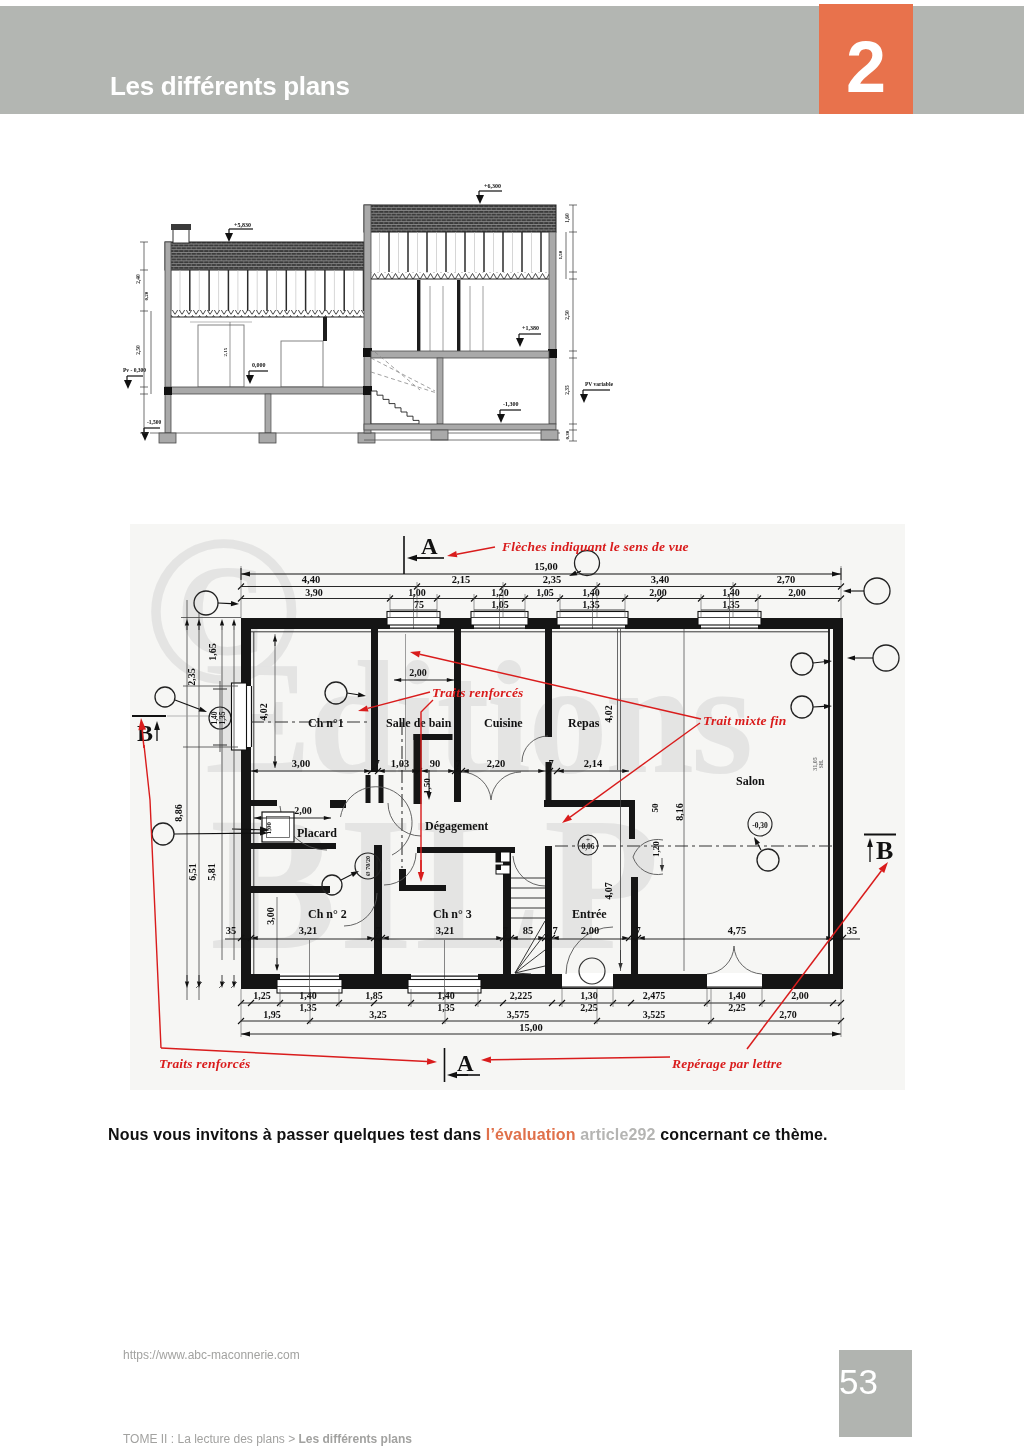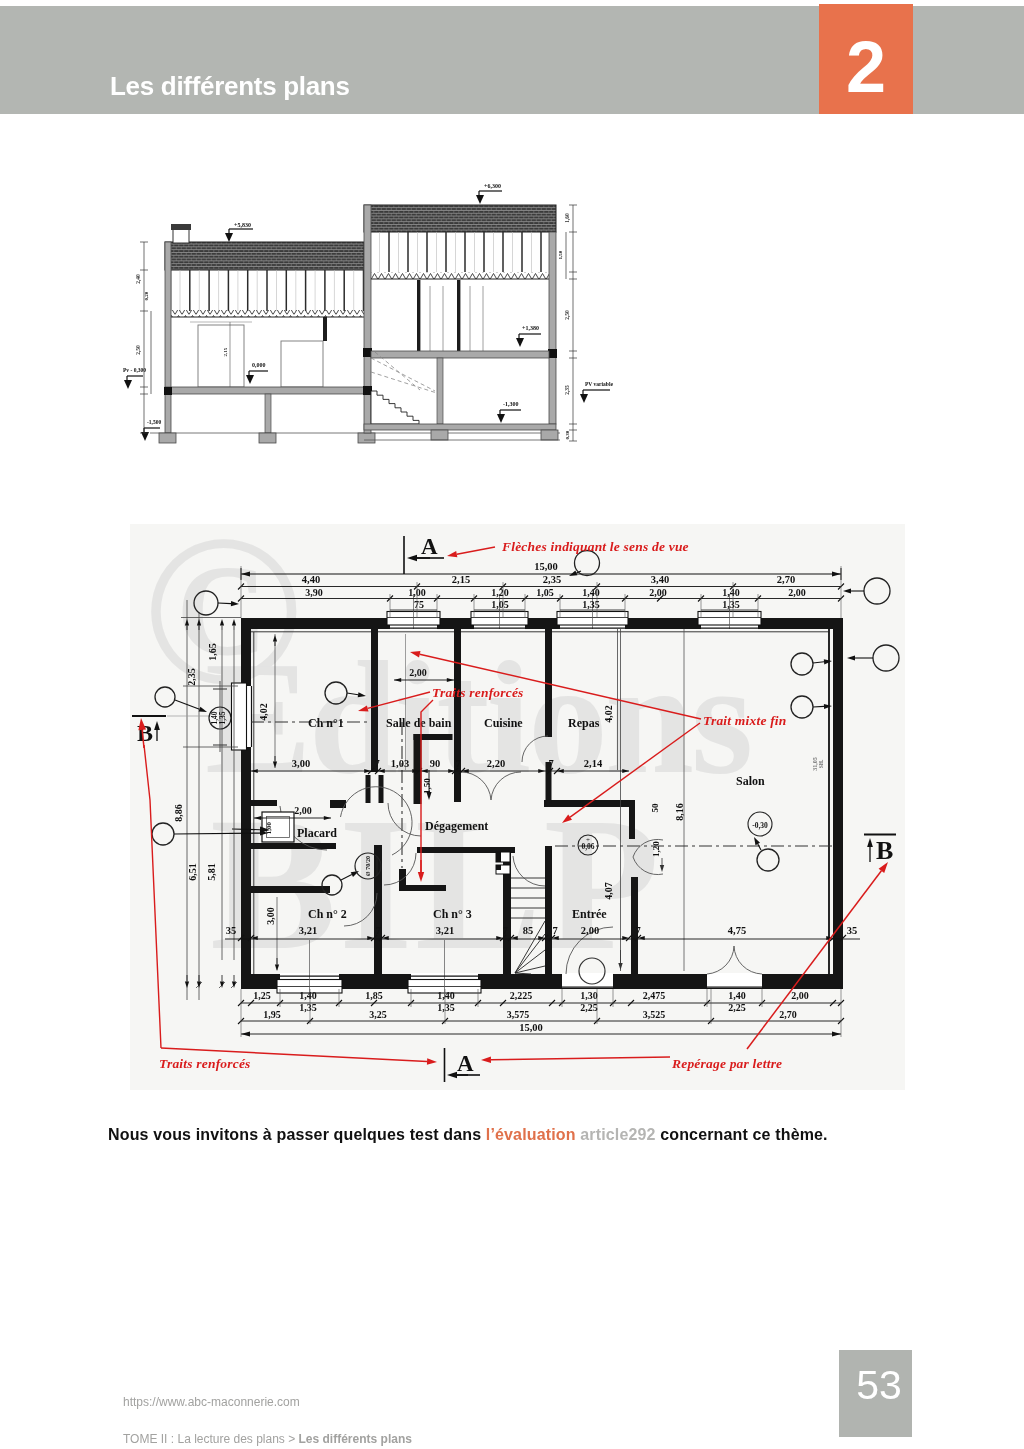--- a/index.html
+++ b/index.html
@@ -775,16 +775,16 @@
 <line x1="670" y1="1057" x2="491.0" y2="1059.8" stroke="#d91c1c" stroke-width="1.4"></line>
     <polygon points="481,1060 490.9,1056.6 491.0,1063.0" fill="#d91c1c"></polygon>
 <line x1="747" y1="1049" x2="881.4" y2="870.8" stroke="#d91c1c" stroke-width="1.5"></line>
     <polygon points="888,862 884.2,872.9 878.6,868.7" fill="#d91c1c"></polygon>
 </svg>
 
 <div class="abs" style="left:108px;top:1126px;font-size:16px;letter-spacing:0.15px;font-weight:bold;color:#111111;text-align:right;">Nous vous invitons à passer quelques test dans <span style="color:#e0714b;">l’évaluation</span> <span style="color:#b5b5b3;">article292</span> concernant ce thème.</div>
 
 <div class="abs" style="left:123px;top:1432px;font-size:12px;color:#a2a2a0;">TOME II : La lecture des plans &gt; <span style="font-weight:bold;">Les différents plans</span></div>
 
-<div class="abs" style="left:123px;top:1395px;font-size:12px;color:#a2a2a0;">https://www.abc-maconnerie.com</div>
+<div class="abs" style="left:123px;top:1348px;font-size:12px;color:#a2a2a0;">https://www.abc-maconnerie.com</div>
 
 <div class="abs" style="left:839px;top:1350px;width:73px;height:87px;background:#b1b4b0;"></div>
-<div class="abs" style="left:839px;top:1362px;width:80px;text-align:center;color:#ffffff;font-size:41px;">53</div>
+<div class="abs" style="left:839px;top:1362px;width:80px;text-align:left;color:#ffffff;font-size:35px;">53</div>
 
 </body></html>

